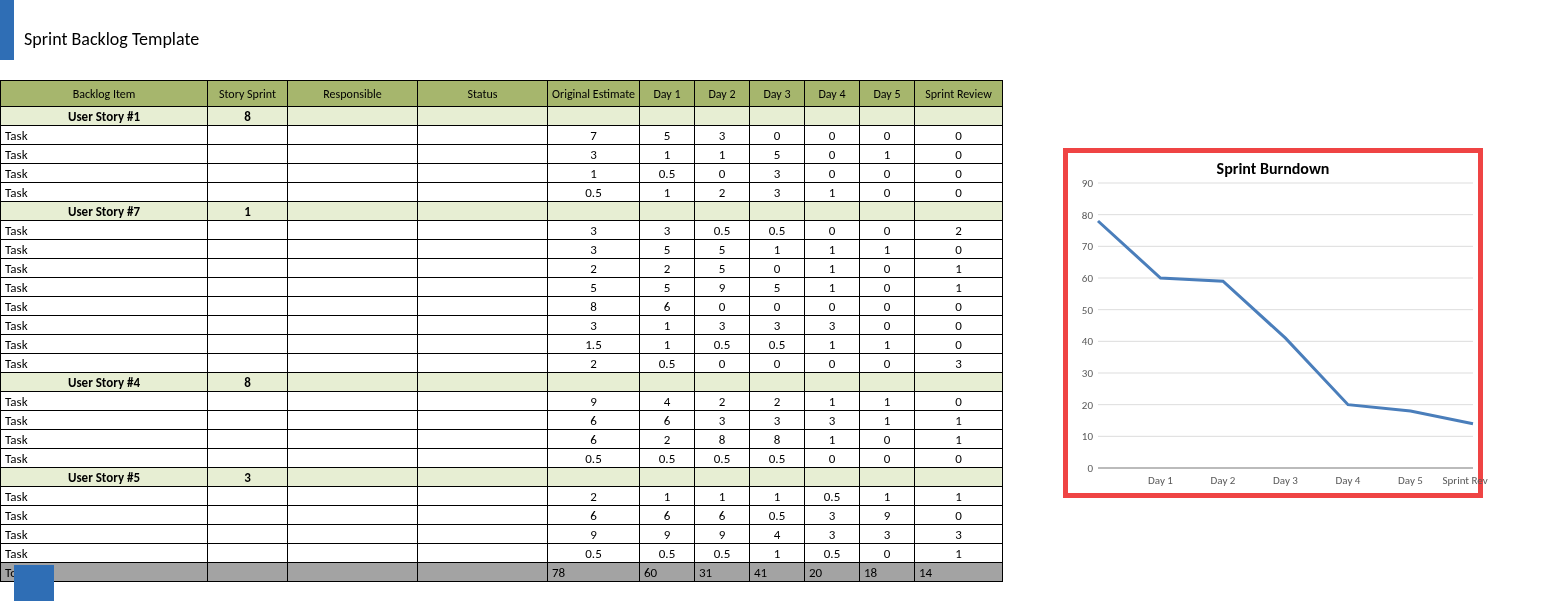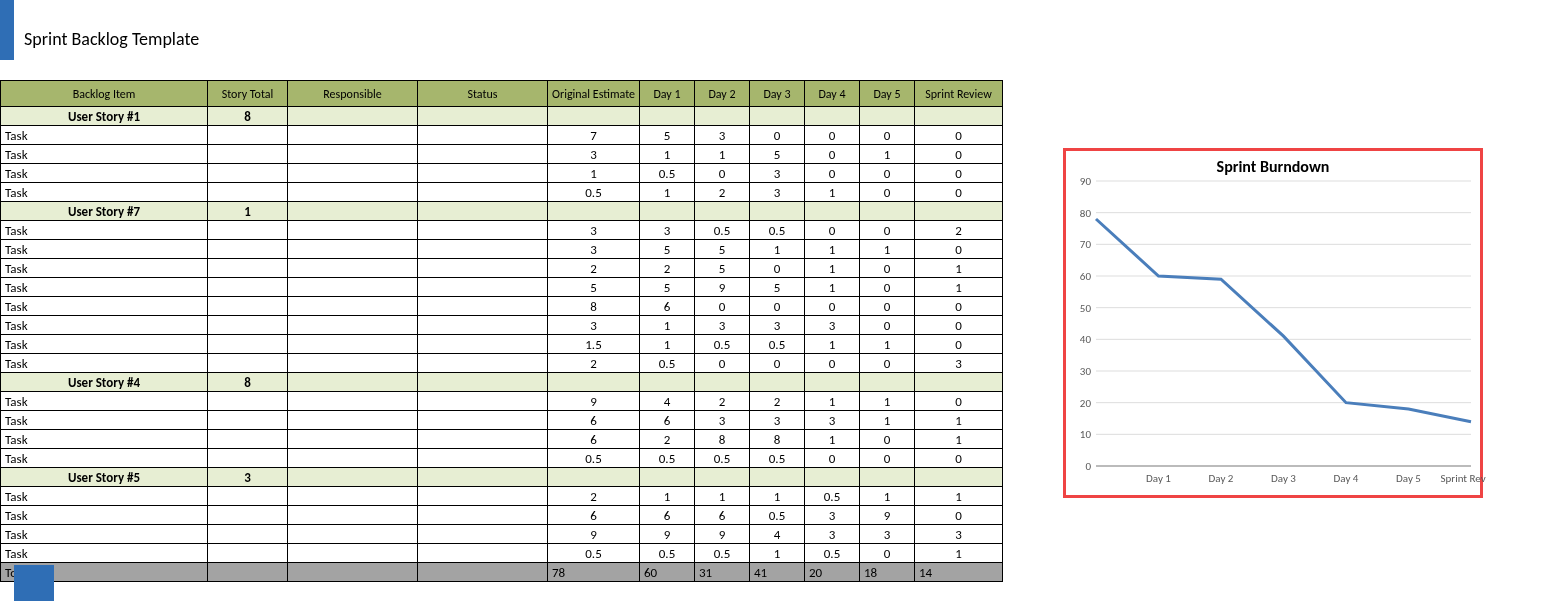--- a/index.html
+++ b/index.html
@@ -69,21 +69,21 @@
     background: #a3a3a3;
     font-weight: normal;
     text-align: left;
     height: 22px;
   }
   
   .chart-wrap {
     position: absolute;
     left: 1063px; top: 148px;
     width: 420px; height: 350px;
-    border: 3px solid #ef4444;
+    border: 5px solid #ef4444;
   }
   .chart-title {
     text-align: center;
     font-weight: bold;
     font-size: 16px;
     padding: 6px 0 0 0;
     font-family: Calibri, Arial, sans-serif;
   }
   .bottom-accent {
     position: absolute;
@@ -98,21 +98,21 @@
 <div class="wrap">
   <div class="title-bar">
     <div class="title-accent"></div>
     <div class="title-text">Sprint Backlog Template</div>
   </div>
 
   <table class="backlog" id="backlog-table">
     <thead>
       <tr>
         <th class="col-backlog">Backlog Item</th>
-        <th class="col-sp">Story Total</th>
+        <th class="col-sp">Story Sprint</th>
         <th class="col-resp">Responsible</th>
         <th class="col-status">Status</th>
         <th class="col-est">Original Estimate</th>
         <th class="col-day">Day 1</th>
         <th class="col-day">Day 2</th>
         <th class="col-day">Day 3</th>
         <th class="col-day">Day 4</th>
         <th class="col-day">Day 5</th>
         <th class="col-rev">Sprint Review</th>
       </tr>

